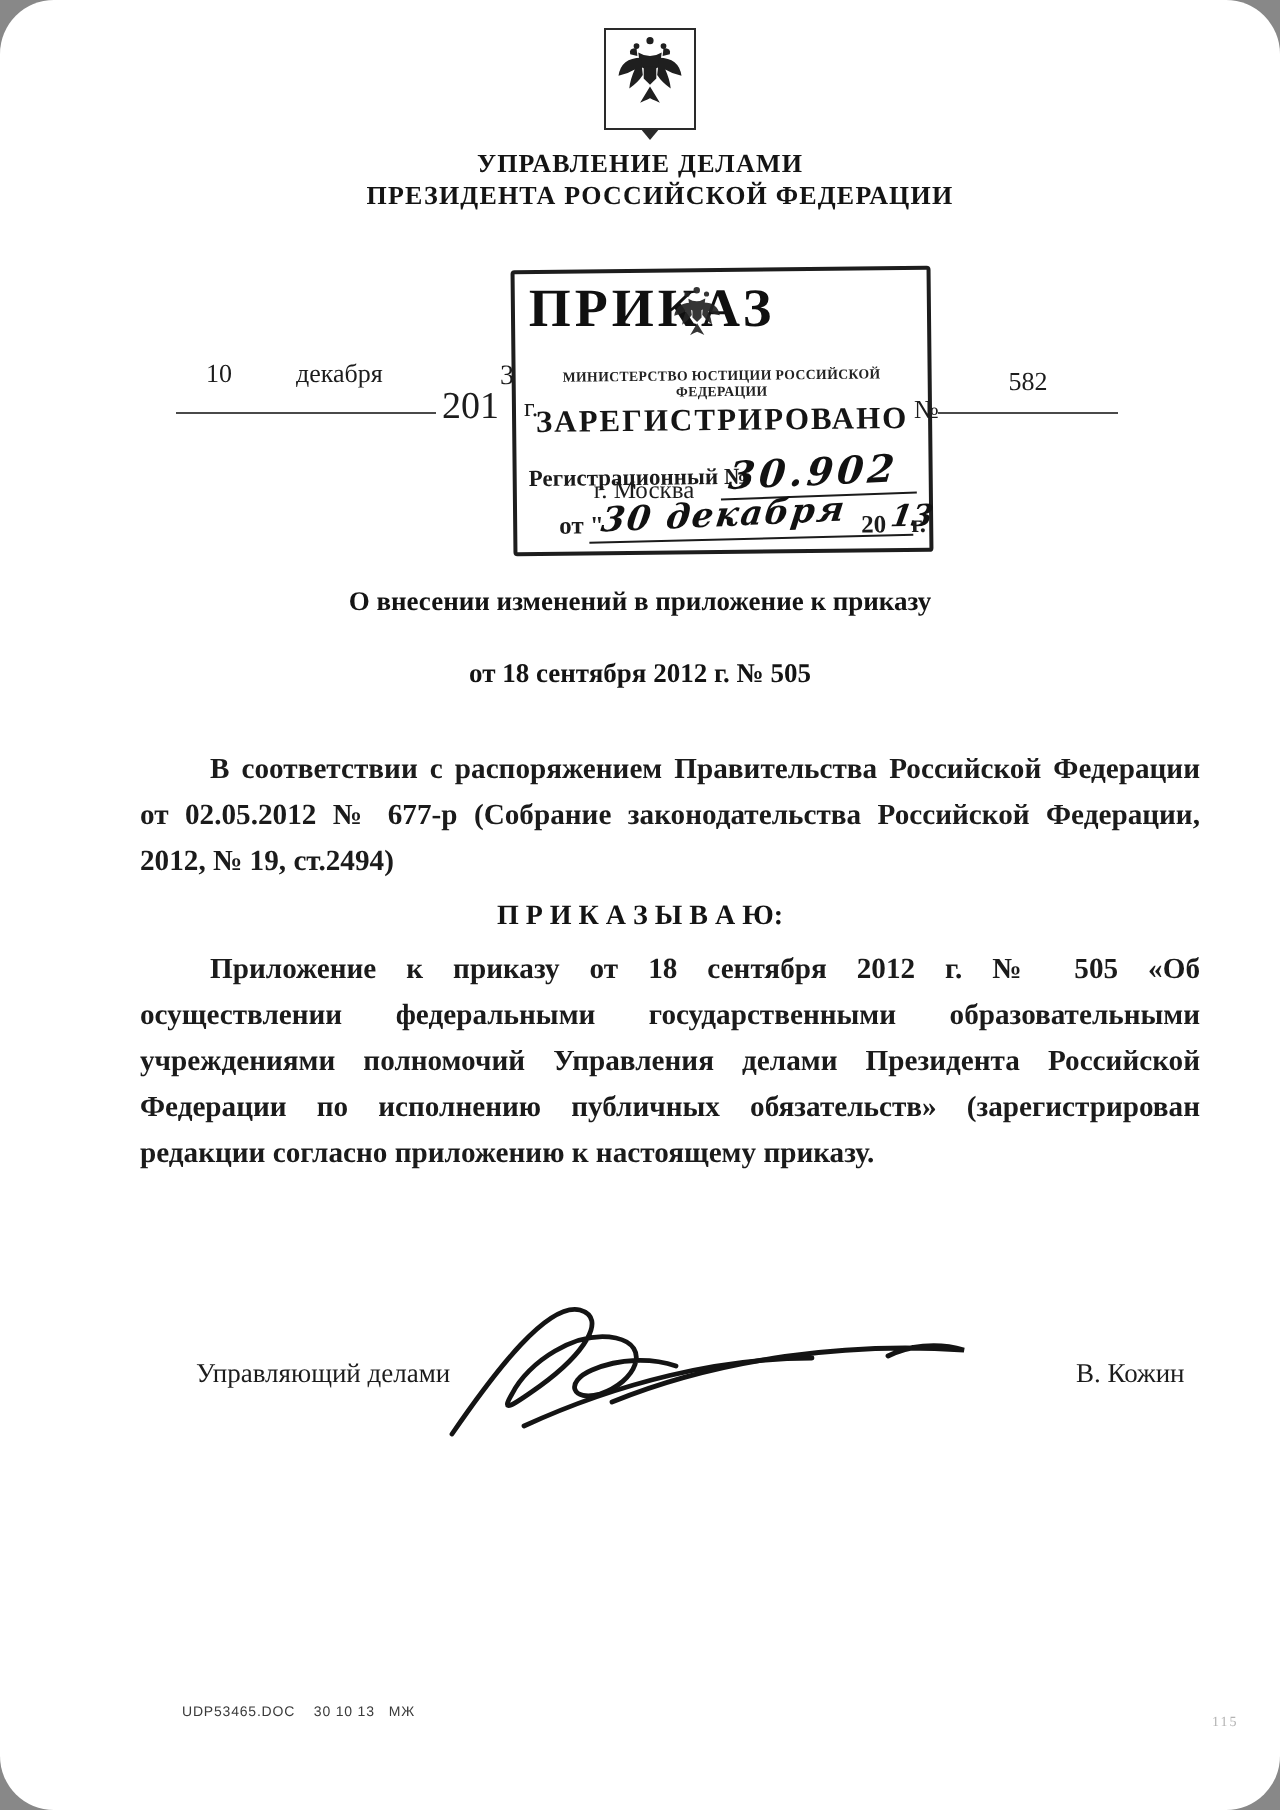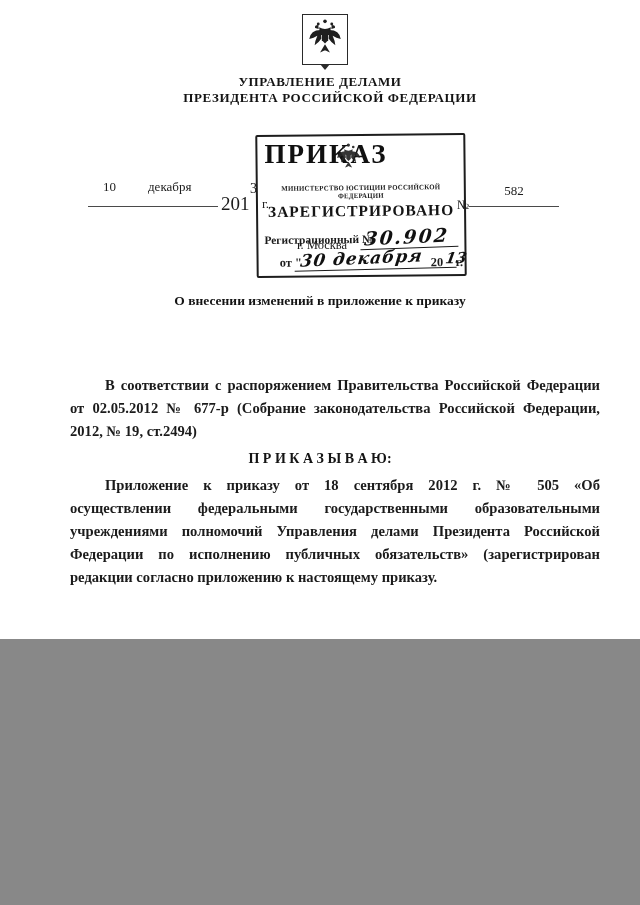--- a/index.html
+++ b/index.html
@@ -1,19 +1,19 @@
 <!DOCTYPE html>
 <html><head>
 <meta charset="utf-8">
 <style>
   html,body{margin:0;padding:0;background:#888;}
   .page{
-    position:relative;width:640px;height:639px;margin:0 auto;
+    position:relative;width:640px;height:905px;margin:0 auto;
     background:#ffffff;overflow:hidden;
-    font-family:"Liberation Serif","DejaVu Serif",serif;color:#1c1c1c;
+    font-family:"Liberation Serif","DejaVu Serif",serif;color:#1c1c1c;border-radius:27px;
   }
   .abs{position:absolute;}
 
   
   .emblem-box{
     left:302px;top:14px;width:44px;height:49px;
     border:1.6px solid #2a2a2a;display:flex;align-items:center;justify-content:center;
   }
   .emblem-box::after{
     content:"";position:absolute;left:50%;top:100%;transform:translateX(-50%);
@@ -151,20 +151,21 @@
     <div class="abs reg-underline"></div>
     <div class="abs date-prefix">от "</div>
     <div class="abs date-hand hand">30 декабря</div>
     <div class="abs year-printed">20</div>
     <div class="abs year-hand hand">13</div>
     <div class="abs year-suffix">г.</div>
     <div class="abs date-underline2"></div>
   </div>
 
   <div class="abs subject" style="top:292px">О внесении изменений в приложение к приказу</div>
+  <div class="abs subject" style="top:328px">от 18 сентября 2012 г. № 505</div>
 
   <div class="abs para para1">
     <div class="jline jline-first">В соответствии с распоряжением Правительства Российской Федерации</div>
     <div class="jline">от 02.05.2012 № 677-р (Собрание законодательства Российской Федерации,</div>
     <div class="jline jline-last">2012, № 19, ст.2494)</div>
   </div>
 
   <div class="abs prikazyvayu">П Р И К А З Ы В А Ю:</div>
 
   <div class="abs para para2">

